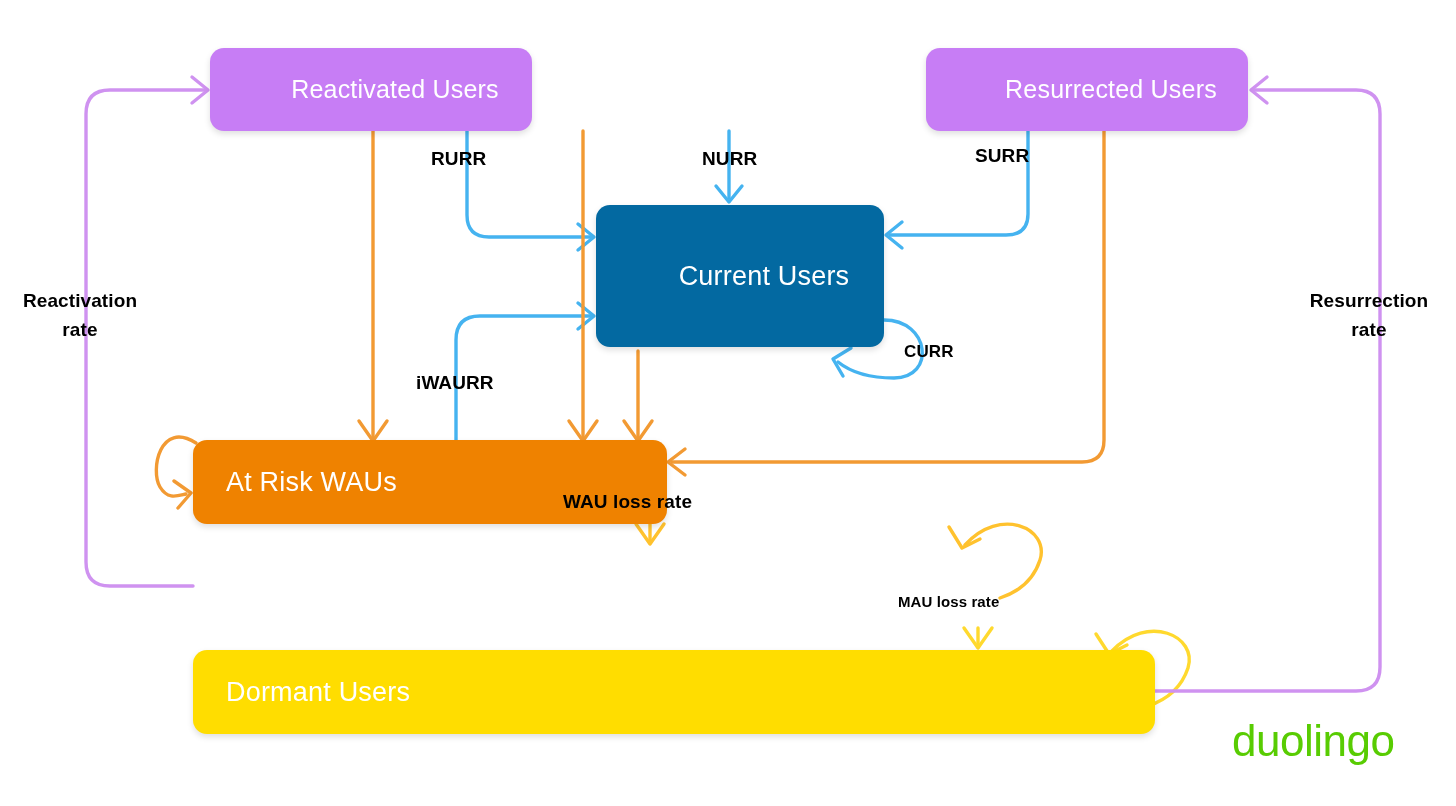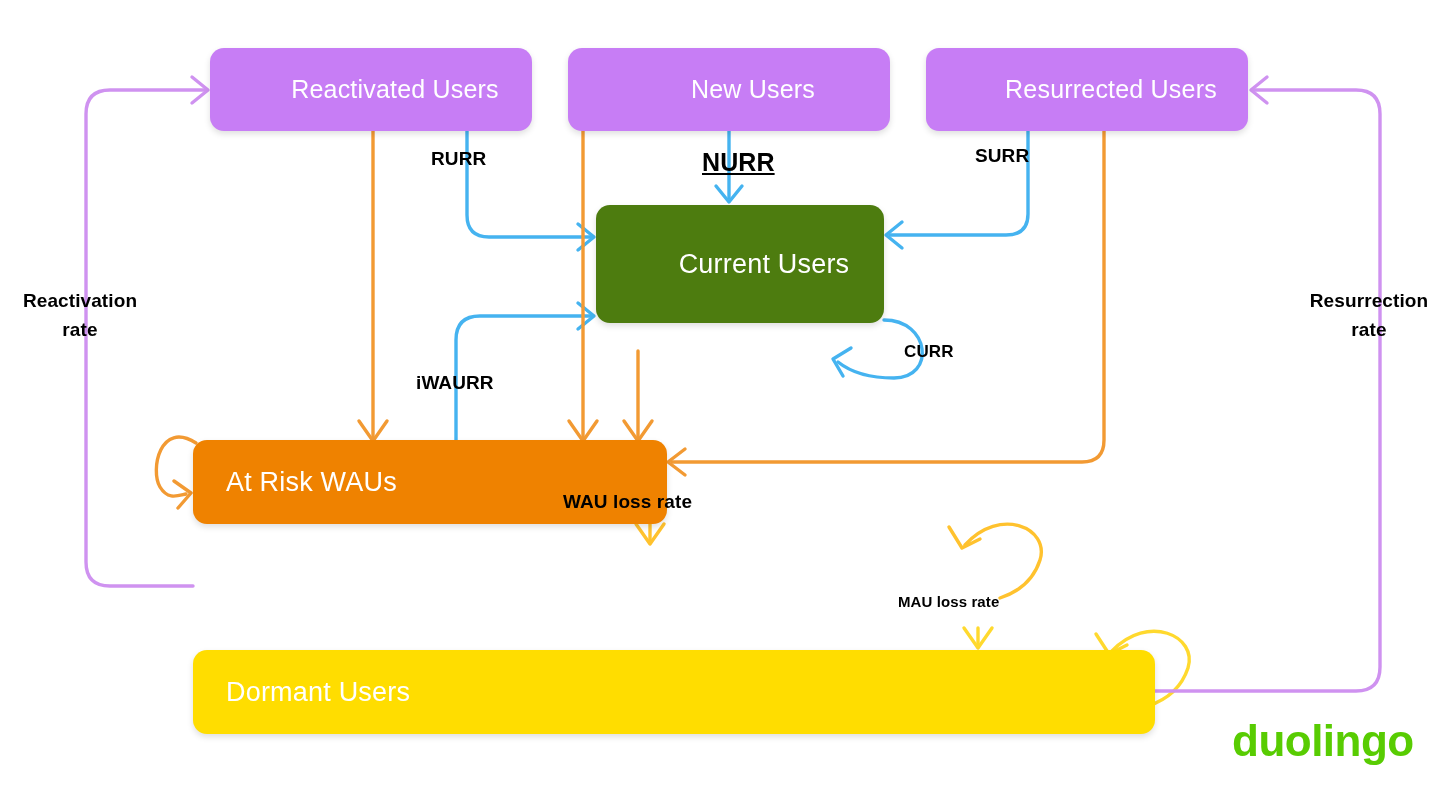--- a/index.html
+++ b/index.html
@@ -55,21 +55,21 @@
     white-space: nowrap;
     letter-spacing: 0.1px;
     text-align: right;
   }
   .edge-label.center {
     text-align: center;
   }
   #logo {
     position: absolute;
     color: #58cc02;
-    font-weight: bold;
+    font-weight: normal;
     letter-spacing: -0.5px;
     white-space: nowrap;
   }
 </style>
 </head>
 <body>
 
 <div id="stage">
 
   <svg id="edges" viewBox="0 0 1456 806" xmlns="http://www.w3.org/2000/svg">
@@ -163,44 +163,41 @@
     <g>
       <path class="ln purp" d="M 1155,691 L 1356,691 Q 1380,691 1380,667 L 1380,114 Q 1380,90 1356,90 L 1254,90"></path>
       <path class="hd" stroke="#cf92f0" d="M 1267,77 L 1251,90 L 1267,103"></path>
     </g>
   </svg>
 
   <div class="node node-centered" style="left:210px; top:48px; width:322px; height:83px; background:#c77df5; font-size:25px; z-index:5;">
     <span class="node-label">Reactivated Users</span>
   </div>
 
-  <div class="node node-centered" style="left:568px; top:48px; width:322px; height:83px; background:#c77df5; font-size:25px; z-index:5;">
-    <span class="node-label">New Users</span>
-  </div>
-
-  <div class="node node-centered" style="left:926px; top:48px; width:322px; height:83px; background:#c77df5; font-size:25px; z-index:5;border-radius:13px;">
+
+  <div class="node node-centered" style="left:926px; top:48px; width:322px; height:83px; background:#c77df5; font-size:25px; z-index:5;">
     <span class="node-label">Resurrected Users</span>
   </div>
 
-  <div class="node node-centered" style="left:596px; top:205px; width:288px; height:118px; background:#4d7c0f; font-size:27px; z-index:5;">
+  <div class="node node-centered" style="left:596px; top:205px; width:288px; height:142px; background:#0369a1; font-size:27px; z-index:5;">
     <span class="node-label">Current Users</span>
   </div>
 
   <div class="node node-left" style="left:193px; top:440px; width:474px; height:84px; background:#ef8200; font-size:27px; z-index:5;">
     <span class="node-label">At Risk WAUs</span>
   </div>
 
 
   <div class="node node-left" style="left:193px; top:650px; width:962px; height:84px; background:#ffdd00; font-size:27px; z-index:5;">
     <span class="node-label">Dormant Users</span>
   </div>
 
   <div class="edge-label" style="left:431px; top:148px; font-size:19px; z-index:8;">RURR</div>
 
-  <div class="edge-label" style="left:702px; top:148px; font-size:25px; z-index:8;text-decoration:underline;">NURR</div>
+  <div class="edge-label" style="left:702px; top:148px; font-size:19px; z-index:8;">NURR</div>
 
   <div class="edge-label" style="left:975px; top:145px; font-size:19px; z-index:8;">SURR</div>
 
   <div class="edge-label" style="left:888px; top:342px; font-size:17px; z-index:8;margin-left:16px;">CURR</div>
 
   <div class="edge-label" style="left:416px; top:372px; font-size:19px; z-index:8;">iWAURR</div>
 
   <div class="edge-label" style="left:563px; top:491px; font-size:19px; z-index:8;">WAU loss rate</div>
 
   <div class="edge-label" style="left:898px; top:593px; font-size:15px; z-index:8;">MAU loss rate</div>

